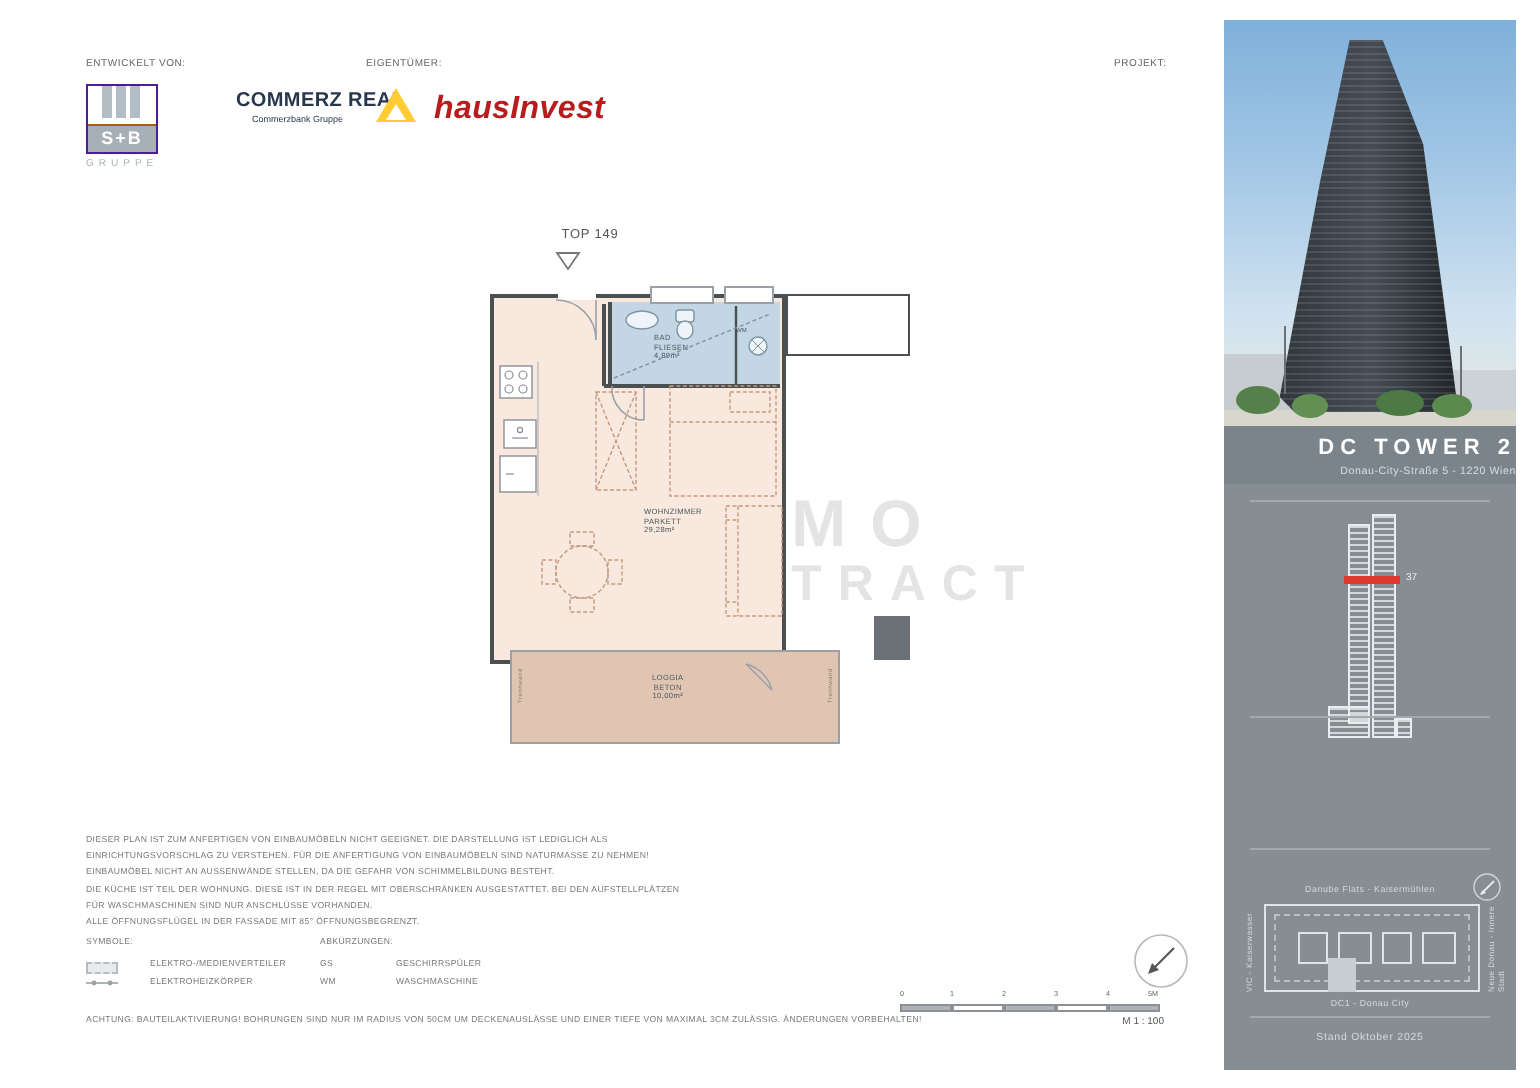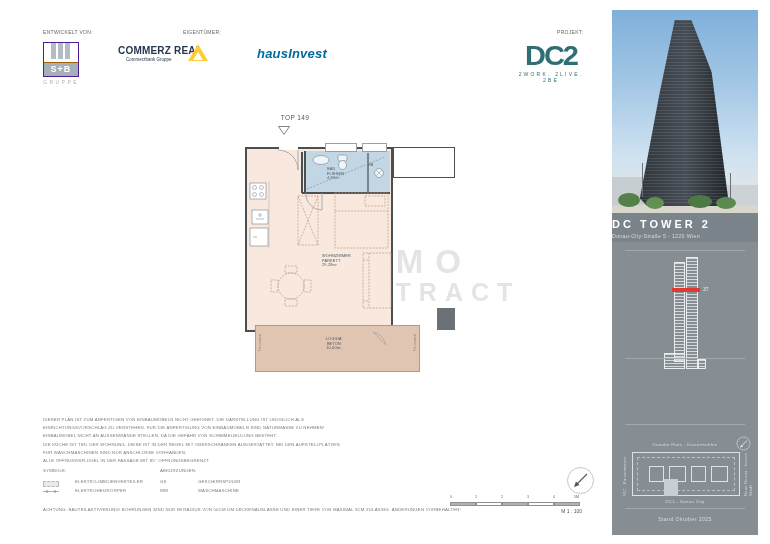--- a/index.html
+++ b/index.html
@@ -13,21 +13,21 @@
   .sb-bar{position:absolute;top:0;width:5px;height:16px;background:#b3bdc5;}
   .sb-band{position:absolute;left:0;right:0;bottom:0;height:13px;background:#a6b0b8;
            color:#fff;font-weight:bold;font-size:9px;text-align:center;line-height:13px;letter-spacing:1px;}
   .sb-gruppe{font-size:5px;letter-spacing:2.5px;color:#aab4bb;text-align:center;margin-top:2px;}
   .cr-name{font-weight:bold;font-size:10px;color:#27374d;letter-spacing:.2px;}
   .cr-sub{font-size:4.5px;color:#27374d;margin-top:1px;margin-left:8px;}
   .cb-tri-outer{width:0;height:0;border-left:10px solid transparent;border-right:10px solid transparent;
                 border-bottom:17px solid #fc3;}
   .cb-tri-inner{position:absolute;left:5px;top:8px;width:0;height:0;border-left:5px solid transparent;
                 border-right:5px solid transparent;border-bottom:8px solid #fff;}
-  .hi{font-size:13px;font-weight:bold;font-style:italic;color:#0369a1;letter-spacing:.2px;margin-left:40px;}
+  .hi{font-size:16px;font-weight:bold;font-style:italic;color:#b91c1c;letter-spacing:.2px;}
   .dc2-word{font-weight:800;font-size:29px;line-height:26px;letter-spacing:-2px;color:#2e6f74;transform:scaleY(.95);}
   .dc2-tag{font-size:5px;letter-spacing:2.2px;color:#2e6f74;margin-top:3px;}
   
   #plan{left:243px;top:113px;width:215px;height:266px;}
   .body-apt{position:absolute;left:2px;top:34px;width:148px;height:185px;background:#f8e8dd;
             border:2.5px solid #4a4f52;box-sizing:border-box;}
   .bath{position:absolute;left:57px;top:2px;width:86px;height:43px;background:#c3d6e3;
         border-left:2px solid #4a4f52;border-bottom:2px solid #4a4f52;box-sizing:border-box;}
   .room-txt{font-size:3.8px;line-height:1.25;color:#4a5560;letter-spacing:.2px;}
   .loggia{position:absolute;left:12px;top:212px;width:165px;height:47px;background:#e0c6b2;
@@ -45,21 +45,21 @@
   #panel{left:612px;top:10px;width:146px;height:525px;background:#868e93;}
   .photo{position:absolute;left:0;top:0;width:146px;height:203px;overflow:hidden;
          background:linear-gradient(180deg,#7fb0da 0%,#a5c8e6 38%,#cfe2f0 72%,#e9e9e3 100%);}
   .tower{position:absolute;left:26px;top:10px;width:92px;height:186px;
          background:linear-gradient(90deg,#30353b 0%,#464d55 52%,#1f2327 100%);
          clip-path:polygon(40% 0,58% 0,80% 28%,98% 96%,88% 100%,10% 100%,2% 96%,24% 38%);}
   .tower-tex{position:absolute;left:26px;top:10px;width:92px;height:186px;
          background:repeating-linear-gradient(180deg,rgba(255,255,255,.10) 0 1px,transparent 1px 3.2px);
          clip-path:polygon(40% 0,58% 0,80% 28%,98% 96%,88% 100%,10% 100%,2% 96%,24% 38%);}
   .bush{position:absolute;border-radius:50%;}
-  .band{position:absolute;left:0;top:203px;width:146px;height:29px;background:#7b848b;text-align:left;}
+  .band{position:absolute;left:0;top:203px;width:146px;height:29px;background:#7b848b;text-align:right;}
   .band-title{font-size:11px;font-weight:bold;letter-spacing:3px;color:#fff;padding-top:5px;}
   .band-sub{font-size:5.3px;color:#d8dde0;margin-top:3px;letter-spacing:.3px;}
   .sep{position:absolute;left:13px;width:120px;height:1px;background:#a2a9ad;}
   .slab{position:absolute;border:.8px solid #e9edef;box-sizing:border-box;
         background:repeating-linear-gradient(180deg,rgba(255,255,255,.65) 0 .8px,transparent .8px 3px);}
   .info-big{font-size:10px;color:#f2f4f6;letter-spacing:.3px;}
   .info-sm{font-size:6.5px;color:#ccd2d6;letter-spacing:.2px;}
   .sp-lbl{font-size:4.4px;color:#d5dade;letter-spacing:.3px;text-align:center;}
   .sp-v{writing-mode:vertical-rl;transform:rotate(180deg);font-size:4px;color:#d5dade;letter-spacing:.3px;}
   .sp-unit{position:absolute;border:.8px solid #dfe3e6;box-sizing:border-box;}
@@ -87,24 +87,20 @@
     <div class="cr-name">COMMERZ REAL</div>
     <div class="cr-sub">Commerzbank Gruppe</div>
   </div>
   <div class="abs" style="left:188px;top:44px;width:20px;height:17px;">
     <div class="cb-tri-outer"></div>
       <div class="cb-tri-inner"></div>
   </div>
   <div class="abs hi" style="left:217px;top:46px;">hausInvest</div>
 
   <div class="abs lbl" style="left:557px;top:29px;">PROJEKT:</div>
-  <div class="abs" style="left:516px;top:42px;width:70px;text-align:center;">
-    <div class="dc2-word">DC2</div>
-    <div class="dc2-tag">2WORK. 2LIVE. 2BE</div>
-  </div>
 
   <div class="abs wm-line" style="left:335px;top:243px;font-size:33px;letter-spacing:12px;">IMMO</div>
   <div class="abs wm-line" style="left:316px;top:278px;font-size:25px;letter-spacing:8px;">CONTRACT</div>
 
   <div id="plan" class="abs">
     <div class="abs" style="left:22px;top:1px;width:60px;text-align:center;font-size:6.5px;color:#555;letter-spacing:.4px;">TOP 149</div>
     <svg class="abs" style="left:34px;top:12px;" width="14" height="11">
       <polygon points="1.5,1.5 12.5,1.5 7,9.5" fill="none" stroke="#777" stroke-width="0.9"></polygon>
     </svg>
 

